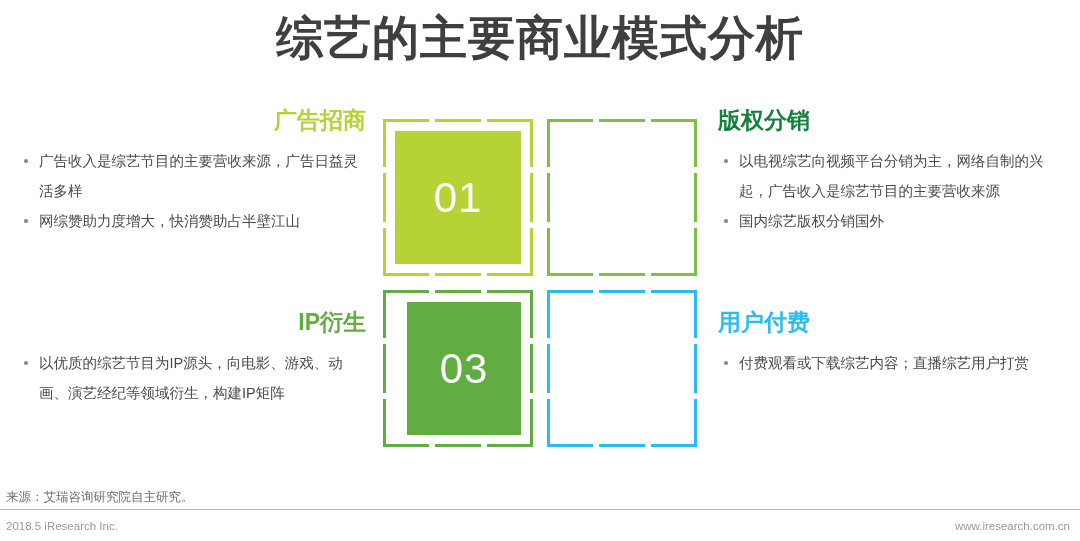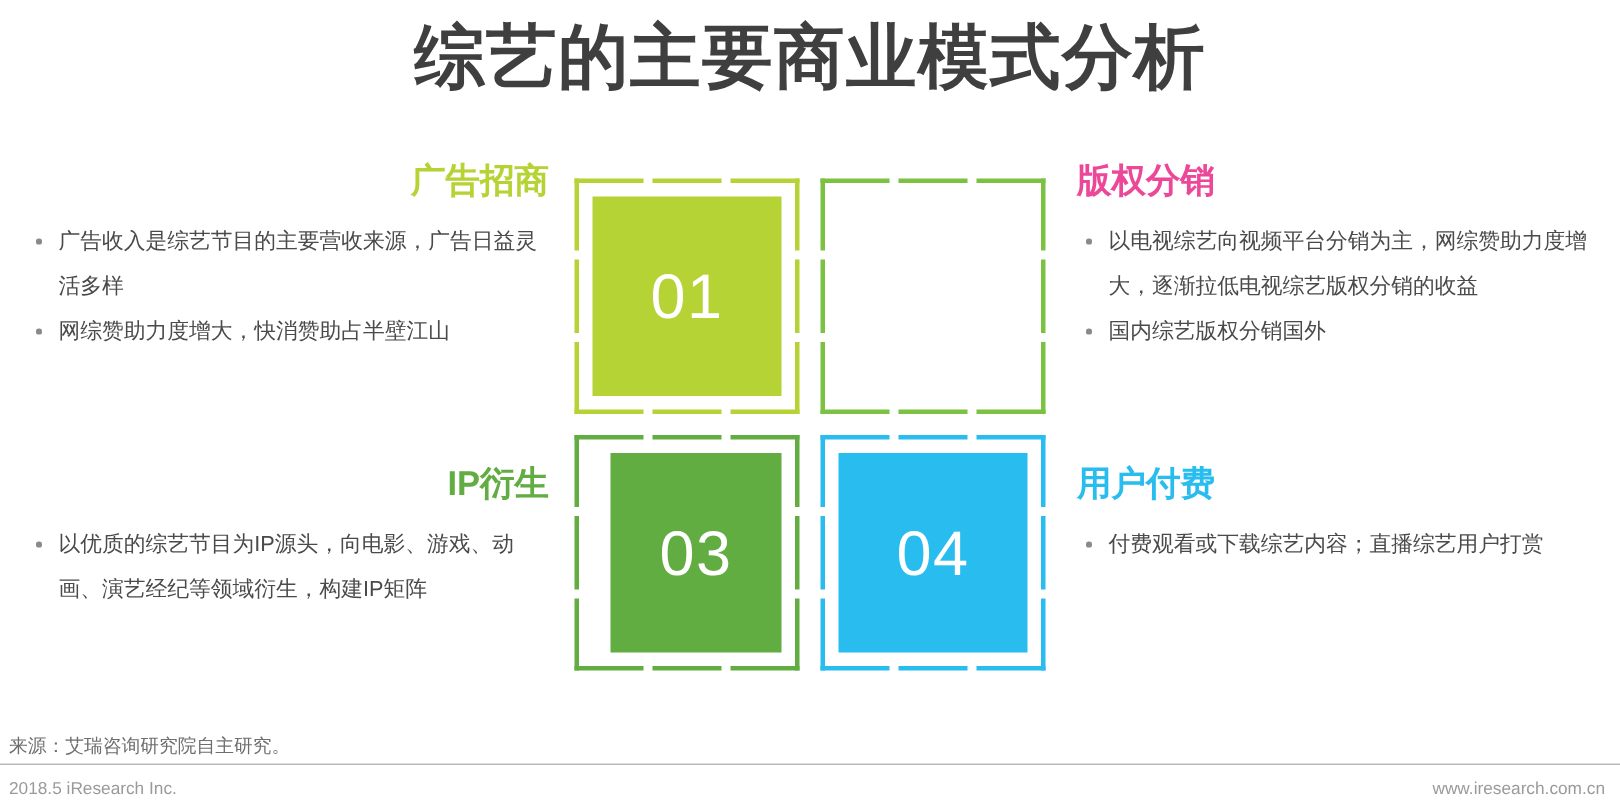--- a/index.html
+++ b/index.html
@@ -177,23 +177,23 @@
 
   <div class="panel panel-left" id="panel-ad">
     <div class="panel-heading" style="color: rgb(181, 211, 52);">广告招商</div>
     <ul class="bullets">
       <li>广告收入是综艺节目的主要营收来源，广告日益灵活多样</li>
       <li>网综赞助力度增大，快消赞助占半壁江山</li>
     </ul>
   </div>
 
   <div class="panel panel-right" id="panel-copy">
-    <div class="panel-heading" style="color: #ec4899;">版权分销</div>
-    <ul class="bullets">
-      <li>以电视综艺向视频平台分销为主，网综赞助力度增大，逐渐拉低电视综艺版权分销的收益</li>
+    <div class="panel-heading" style="color: #15803d;">版权分销</div>
+    <ul class="bullets">
+      <li>以电视综艺向视频平台分销为主，网络自制的兴起，广告收入是综艺节目的主要营收来源</li>
       <li>国内综艺版权分销国外</li>
     </ul>
   </div>
 
   <div class="panel panel-right" id="panel-pay">
     <div class="panel-heading" style="color: rgb(41, 189, 239);">用户付费</div>
     <ul class="bullets">
       <li>付费观看或下载综艺内容；直播综艺用户打赏</li>
     </ul>
   </div>
@@ -241,23 +241,20 @@
 
     <div class="cell" id="cell-04" style="color: rgb(41, 189, 239);">
       <span class="frame-corner c-tl" style="border-color: rgb(41, 189, 239);"></span>
       <span class="frame-corner c-tr" style="border-color: rgb(41, 189, 239);"></span>
       <span class="frame-corner c-bl" style="border-color: rgb(41, 189, 239);"></span>
       <span class="frame-corner c-br" style="border-color: rgb(41, 189, 239);"></span>
       <span class="frame-dash d-top" style="background: rgb(41, 189, 239);"></span>
       <span class="frame-dash d-bottom" style="background: rgb(41, 189, 239);"></span>
       <span class="frame-dash d-left" style="background: rgb(41, 189, 239);"></span>
       <span class="frame-dash d-right" style="background: rgb(41, 189, 239);"></span>
-      <div class="tile" style="background: rgb(41, 189, 239);">
-        <span class="tile-number">04</span>
-      </div>
     </div>
 
   </div>
 
   <div id="source-note">来源：艾瑞咨询研究院自主研究。</div>
   <div id="source-rule"></div>
   <div id="footer-left">2018.5 iResearch Inc.</div>
   <div id="footer-right">www.iresearch.com.cn</div>
 
 </div>

